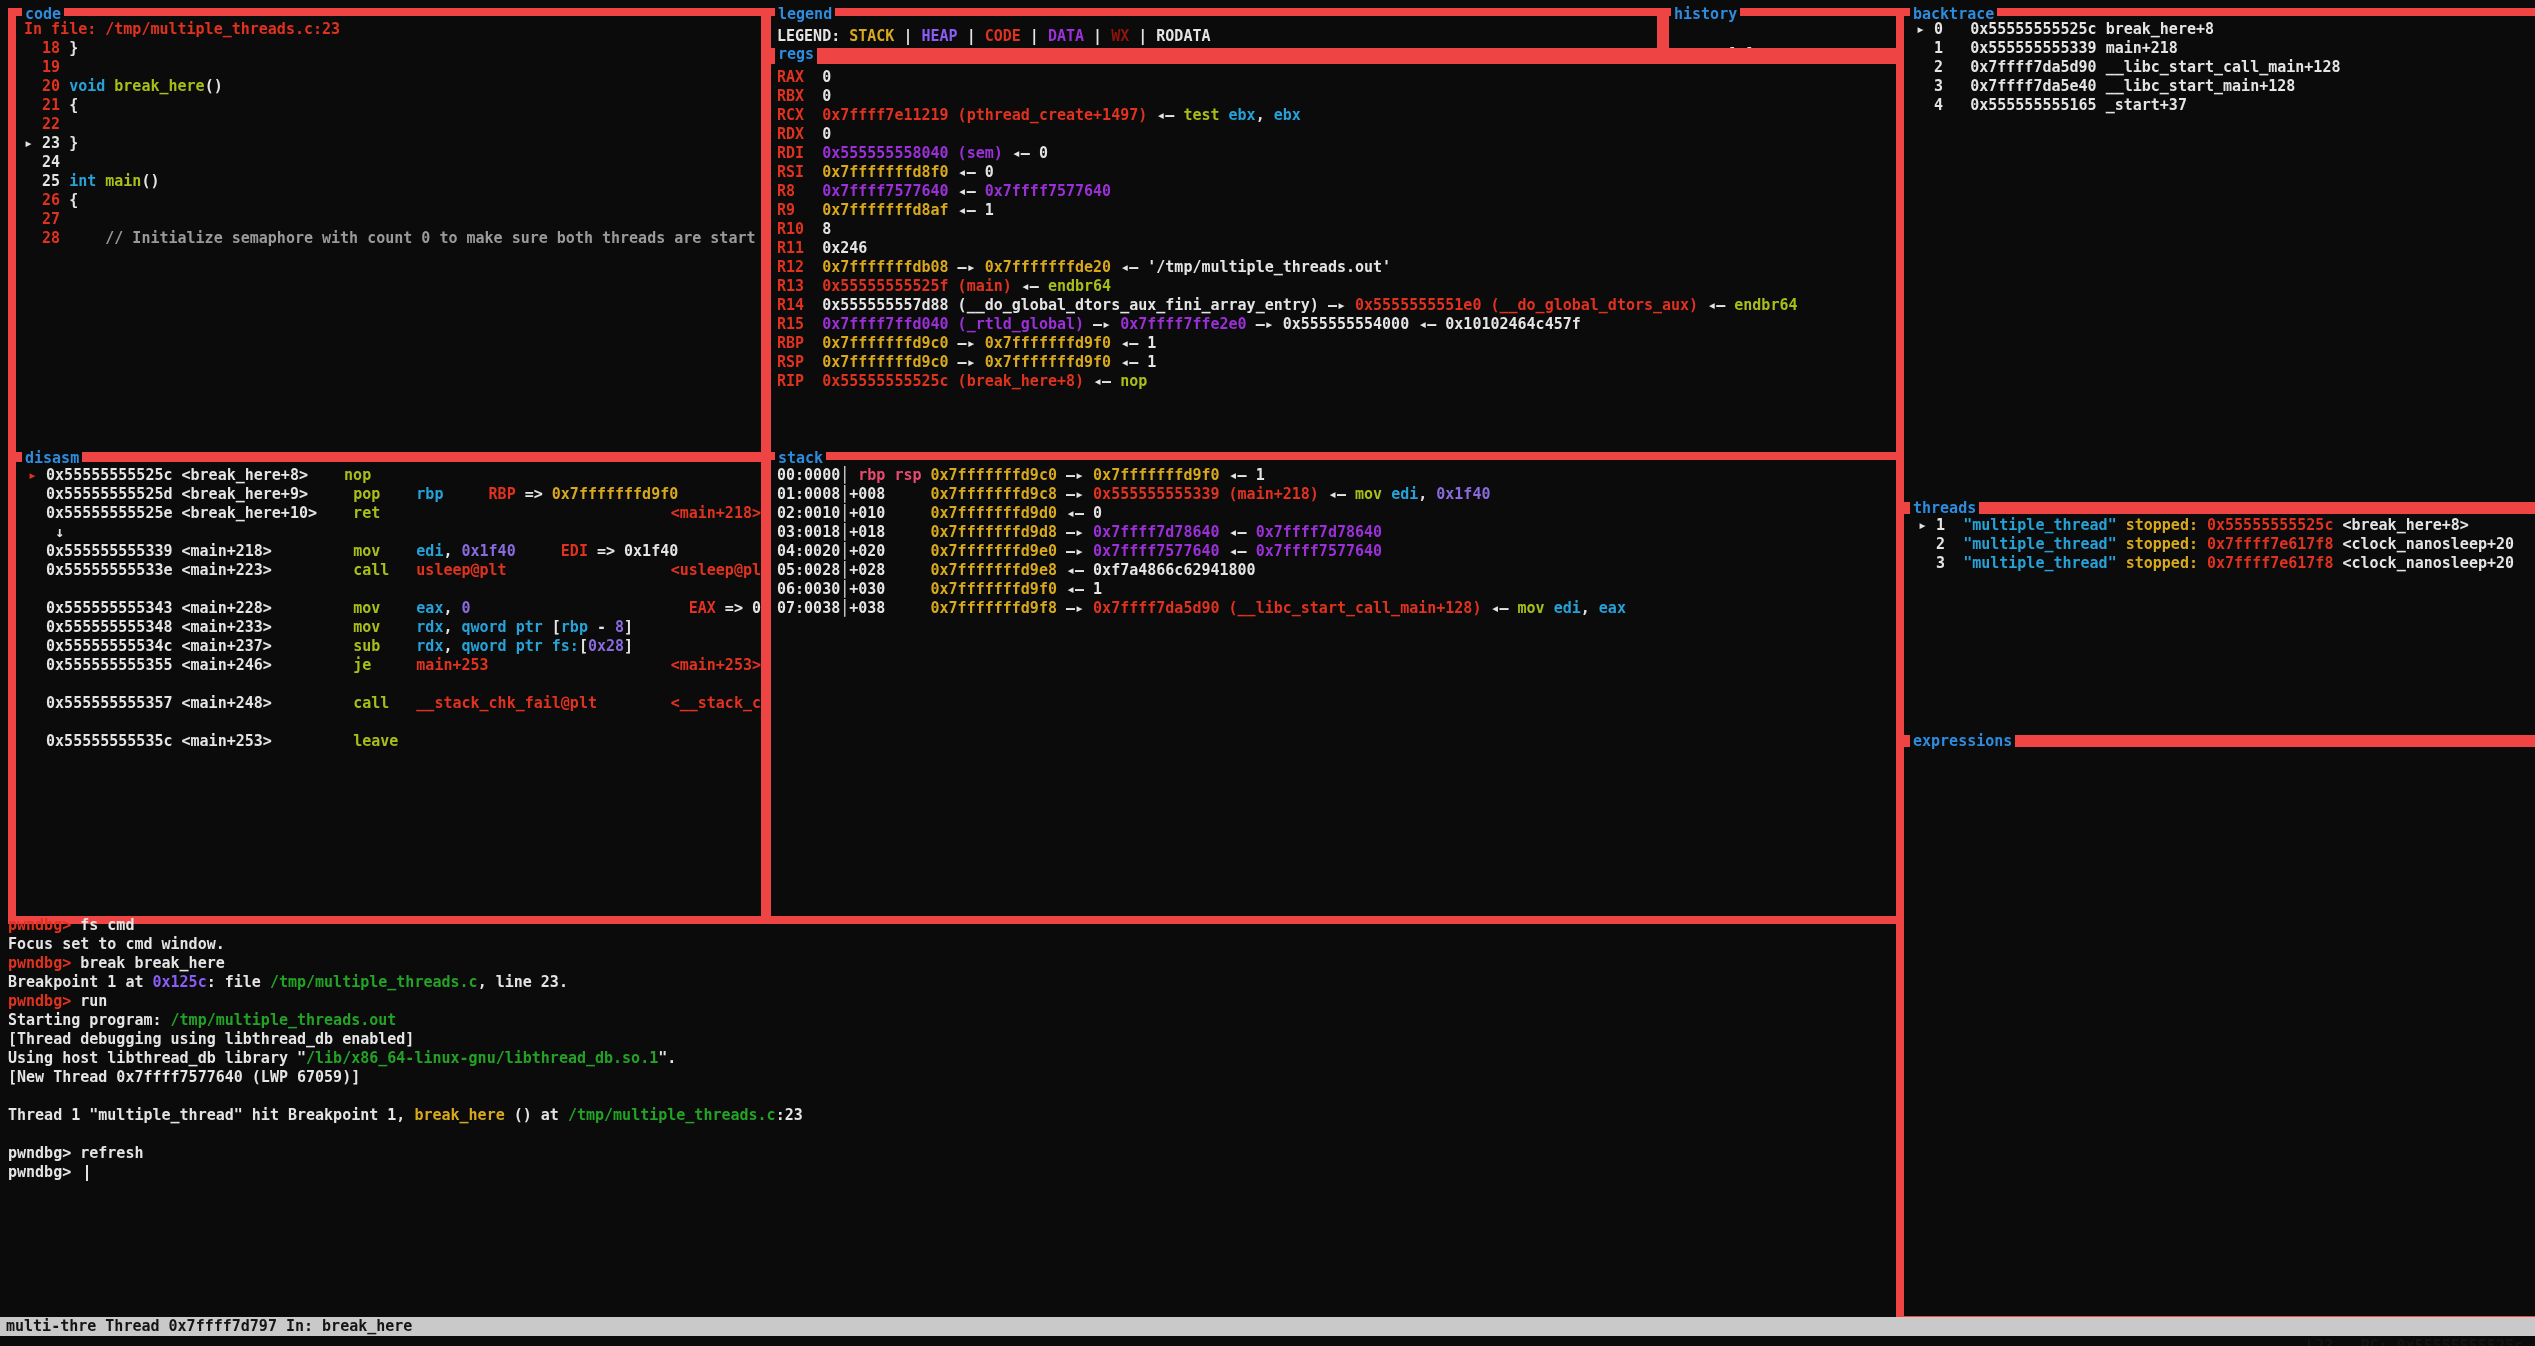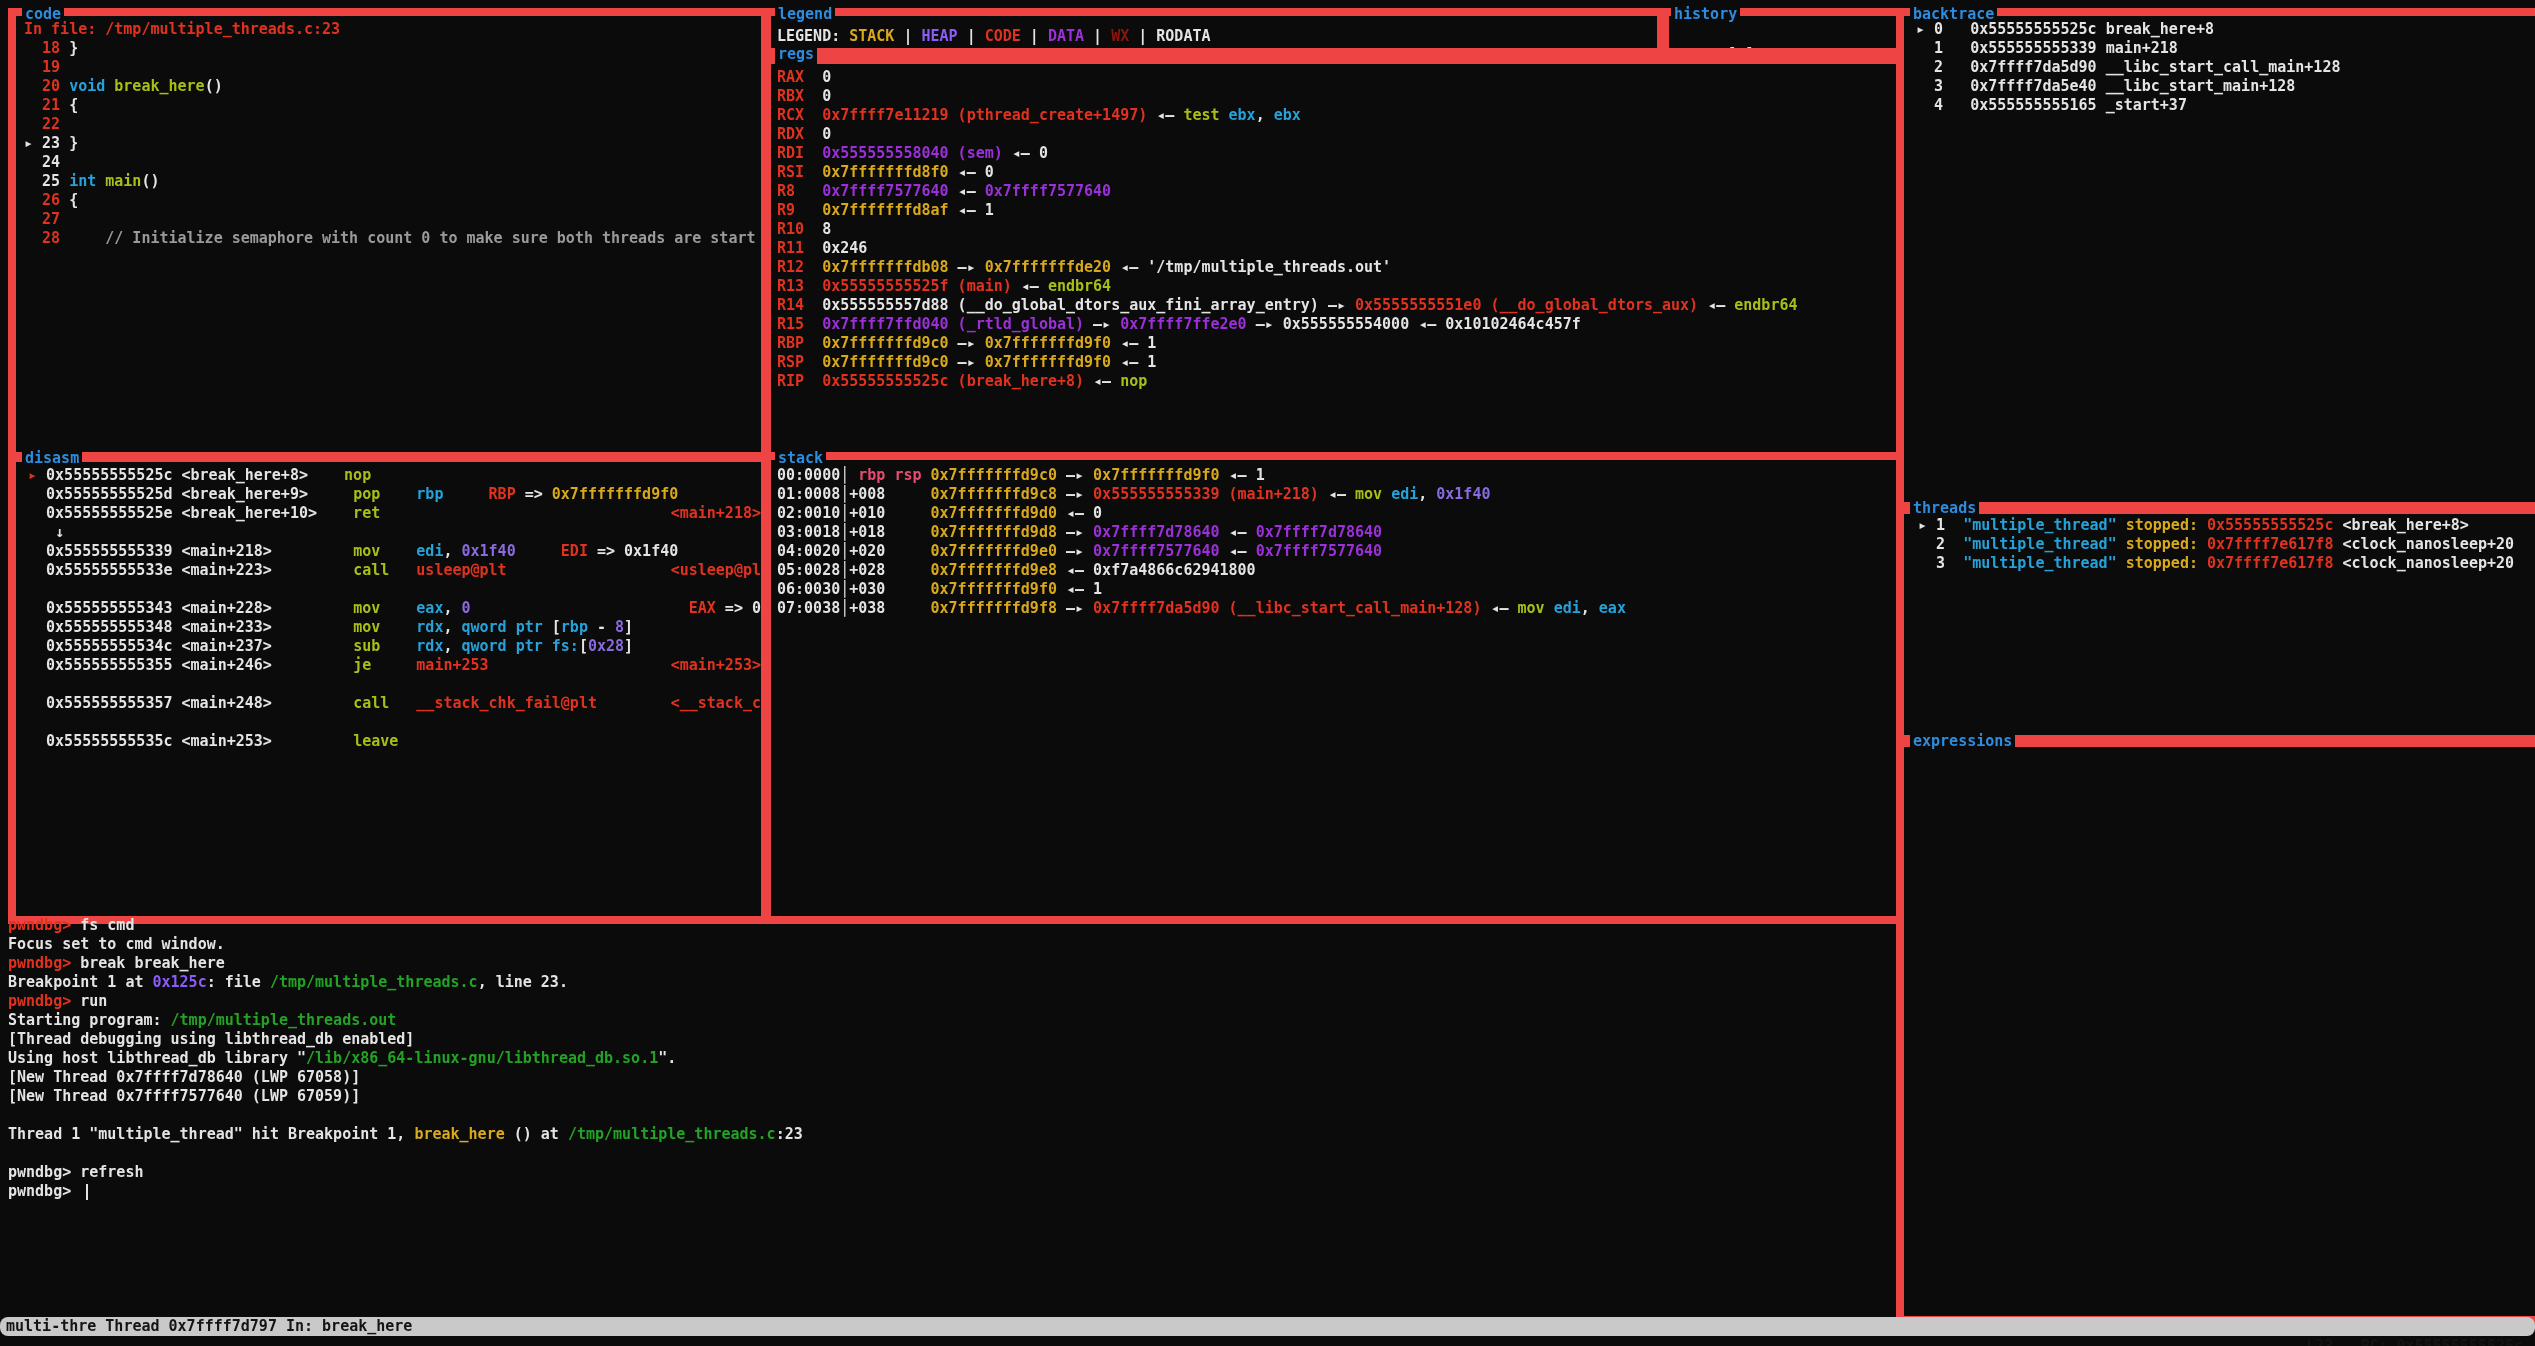--- a/index.html
+++ b/index.html
@@ -8,21 +8,21 @@
   .panel{position:absolute;border:8px solid #ef4444;}
   .ptitle{position:absolute;top:-11px;left:6px;background:#0b0b0b;padding:0 3px;color:#2e8cdf;}
   .content{position:absolute;top:0;left:0;right:0;bottom:0;overflow:hidden;}
   .line{white-space:pre;height:19px;position:relative;}
   .rline{position:absolute;right:2px;top:0;white-space:pre;}
   .w{color:#e4e4e4}.red{color:#e0321f}.dred{color:#8f150c}.yel{color:#d8a81d}
   .oliv{color:#a9bf17}.cyan{color:#26a2d8}.blu{color:#8b5cf6}.pur{color:#9b30d9}
   .vio{color:#8a6bdd}.grn{color:#23a326}.pnk{color:#e84a70}.gry{color:#9a9a9a}
   .cur{display:inline-block;width:2px;height:16px;background:#e4e4e4;vertical-align:middle;margin-left:6px;}
   .hbtn{display:inline-block;margin-right:14px;cursor:default;color:#dcdcdc;}
-  #statusbar{position:absolute;left:0;top:1317px;width:2535px;height:19px;background:#c9c9c9;color:#141414;border-radius:8px;}
+  #statusbar{position:absolute;left:0;top:1317px;width:2535px;height:19px;background:#c9c9c9;color:#141414;}
   #statusbar .sleft{position:absolute;left:6px;top:0;white-space:pre;}
   #statusbar .sright{position:absolute;right:12px;top:0;white-space:pre;margin-top:20px;}
 </style>
 </head>
 <body>
 
 <div id="screen">
 
   <div class="panel" style="left:8px;top:8px;width:747px;height:438px;">
     <span class="ptitle">code</span>
@@ -142,21 +142,20 @@
 
   <div style="position:absolute;left:8px;top:916px;width:1880px;height:395px;overflow:hidden;">
       <div class="line"><span class="red">pwndbg&gt; </span><span class="w">fs cmd</span></div>
       <div class="line"><span class="w">Focus set to cmd window.</span></div>
       <div class="line"><span class="red">pwndbg&gt; </span><span class="w">break break_here</span></div>
       <div class="line"><span class="w">Breakpoint 1 at </span><span class="blu">0x125c</span><span class="w">: file </span><span class="grn">/tmp/multiple_threads.c</span><span class="w">, line 23.</span></div>
       <div class="line"><span class="red">pwndbg&gt; </span><span class="w">run</span></div>
       <div class="line"><span class="w">Starting program: </span><span class="grn">/tmp/multiple_threads.out</span></div>
       <div class="line"><span class="w">[Thread debugging using libthread_db enabled]</span></div>
       <div class="line"><span class="w">Using host libthread_db library "</span><span class="grn">/lib/x86_64-linux-gnu/libthread_db.so.1</span><span class="w">".</span></div>
-      <div class="line"><span class="w">[New Thread 0x7ffff7d78640 (LWP 67058)]</span></div>
       <div class="line"><span class="w">[New Thread 0x7ffff7577640 (LWP 67059)]</span></div>
       <div class="line"></div>
       <div class="line"><span class="w">Thread 1 "multiple_thread" hit Breakpoint 1, </span><span class="yel">break_here</span><span class="w"> () at </span><span class="grn">/tmp/multiple_threads.c</span><span class="w">:23</span></div>
       <div class="line"></div>
       <div class="line"><span class="w">pwndbg&gt; </span><span class="w">refresh</span></div>
       <div class="line"><span class="w">pwndbg&gt; </span><span class="cur"></span></div>
     </div>
 
   <div id="statusbar">
     <span class="sleft">multi-thre Thread 0x7ffff7d797 In: break_here</span>

